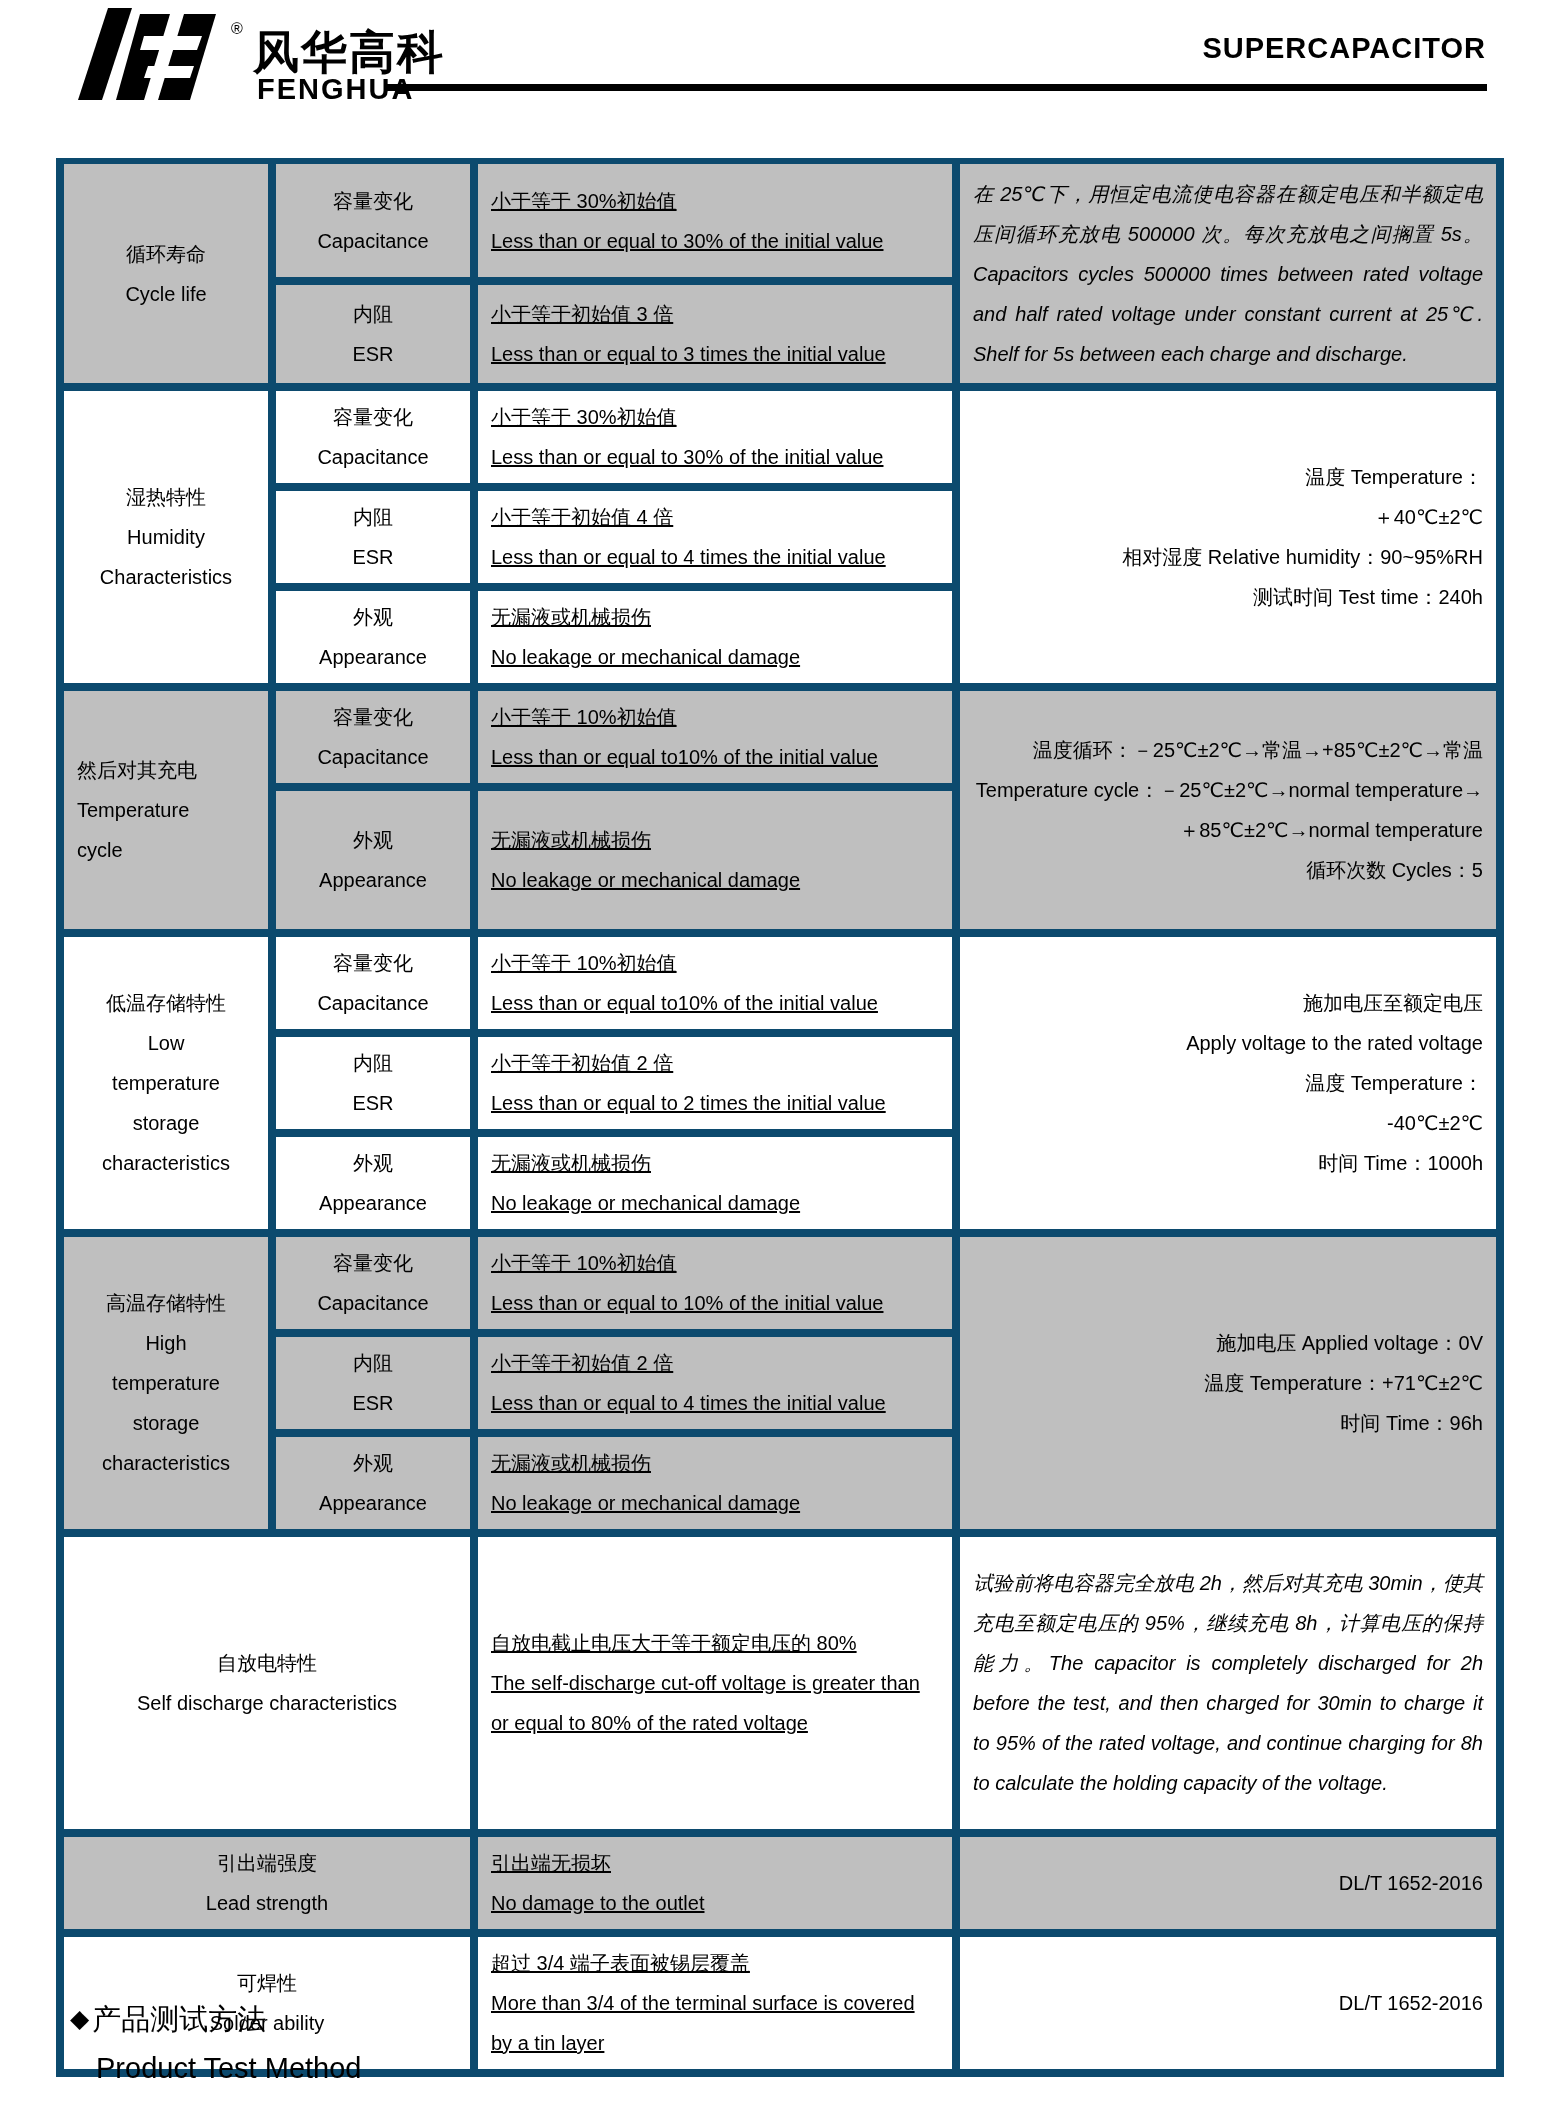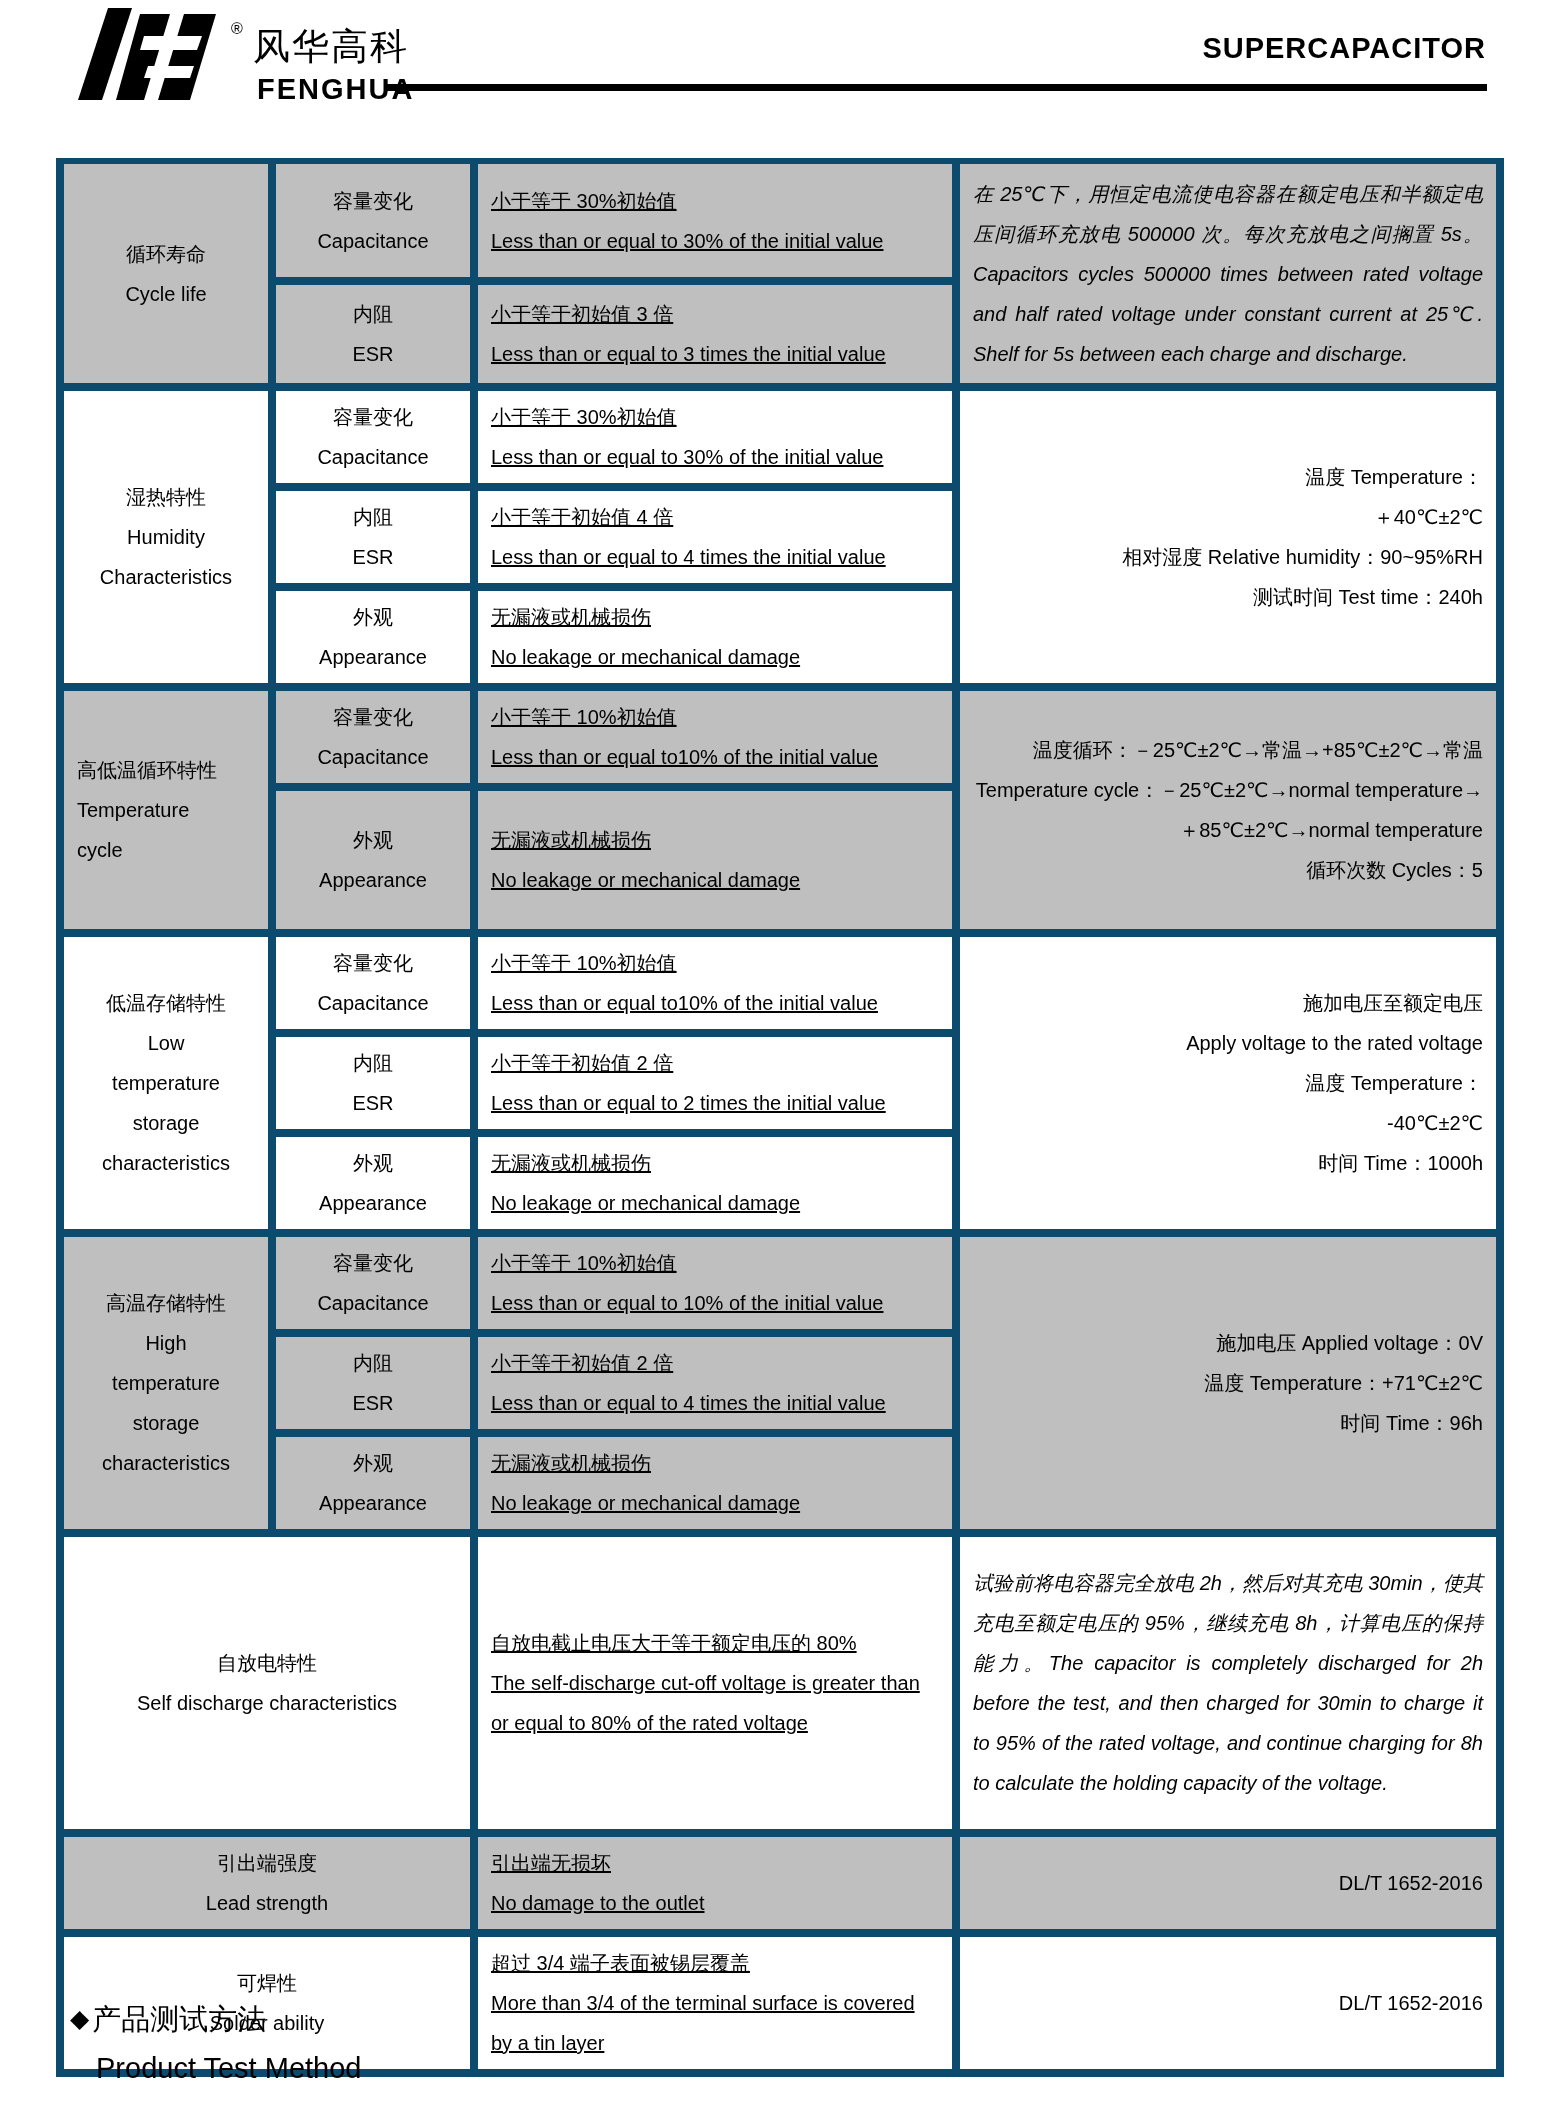--- a/index.html
+++ b/index.html
@@ -4,21 +4,21 @@
 <style>
   * { margin:0; padding:0; box-sizing:border-box; }
   html,body { background:#ffffff; }
   body { font-family:"Liberation Sans","DejaVu Sans",sans-serif; color:#000; }
   .page { position:relative; width:1552px; height:2103px; background:#fff; overflow:hidden; }
 
   
   .header { position:absolute; left:0; top:0; width:100%; height:160px; }
   .logo-mark { position:absolute; left:78px; top:8px; }
   .reg-mark { position:absolute; left:231px; top:20px; font-size:16px; }
-  .brand-cn { position:absolute; left:253px; top:22px; font-size:37px; font-weight:normal; letter-spacing:2px; }
+  .brand-cn { position:absolute; left:253px; top:22px; font-size:46px; font-weight:bold; letter-spacing:2px; }
   .brand-en { position:absolute; left:257px; top:73px; font-size:29px; font-weight:bold; letter-spacing:2px; }
   .doc-title { position:absolute; right:66px; top:32px; font-size:29px; font-weight:bold; letter-spacing:1px; }
   .header-rule { position:absolute; left:386px; right:65px; top:84px; height:7px; background:#000; }
 
   
   table.spec { position:absolute; left:56px; top:158px; width:1440px;
     border-collapse:collapse; table-layout:fixed; font-size:20px;
     border:6px solid #000; }
   table.spec td { border:8px solid #0c4a6e; vertical-align:middle;
     white-space:pre-line; padding:6px 13px; line-height:2.0; }
@@ -102,21 +102,21 @@
 Less than or equal to 4 times the initial value</td>
     </tr>
     <tr style="height:84px">
       <td class="attr">外观
 Appearance</td>
       <td class="req">无漏液或机械损伤
 No leakage or mechanical damage</td>
     </tr>
 
     <tr class="shaded gtop" style="height:92px">
-      <td class="item left" rowspan="2">高低温循环特性
+      <td class="item left" rowspan="2">然后对其充电
 Temperature
 cycle</td>
       <td class="attr">容量变化
 Capacitance</td>
       <td class="req">小于等于 10%初始值
 Less than or equal to10% of the initial value</td>
       <td class="cond" rowspan="2">温度循环：－25℃±2℃→常温→+85℃±2℃→常温
 Temperature cycle：－25℃±2℃→normal temperature→＋85℃±2℃→normal temperature
 循环次数 Cycles：5</td>
     </tr>

